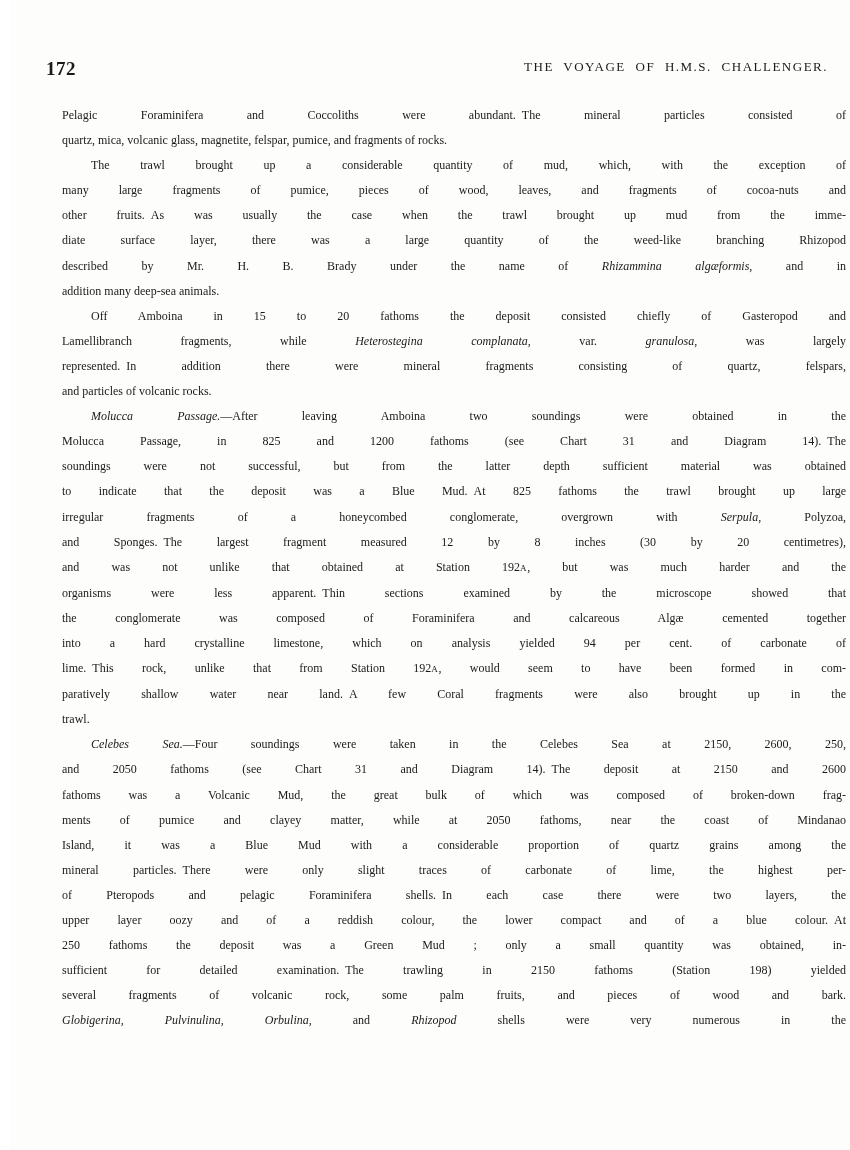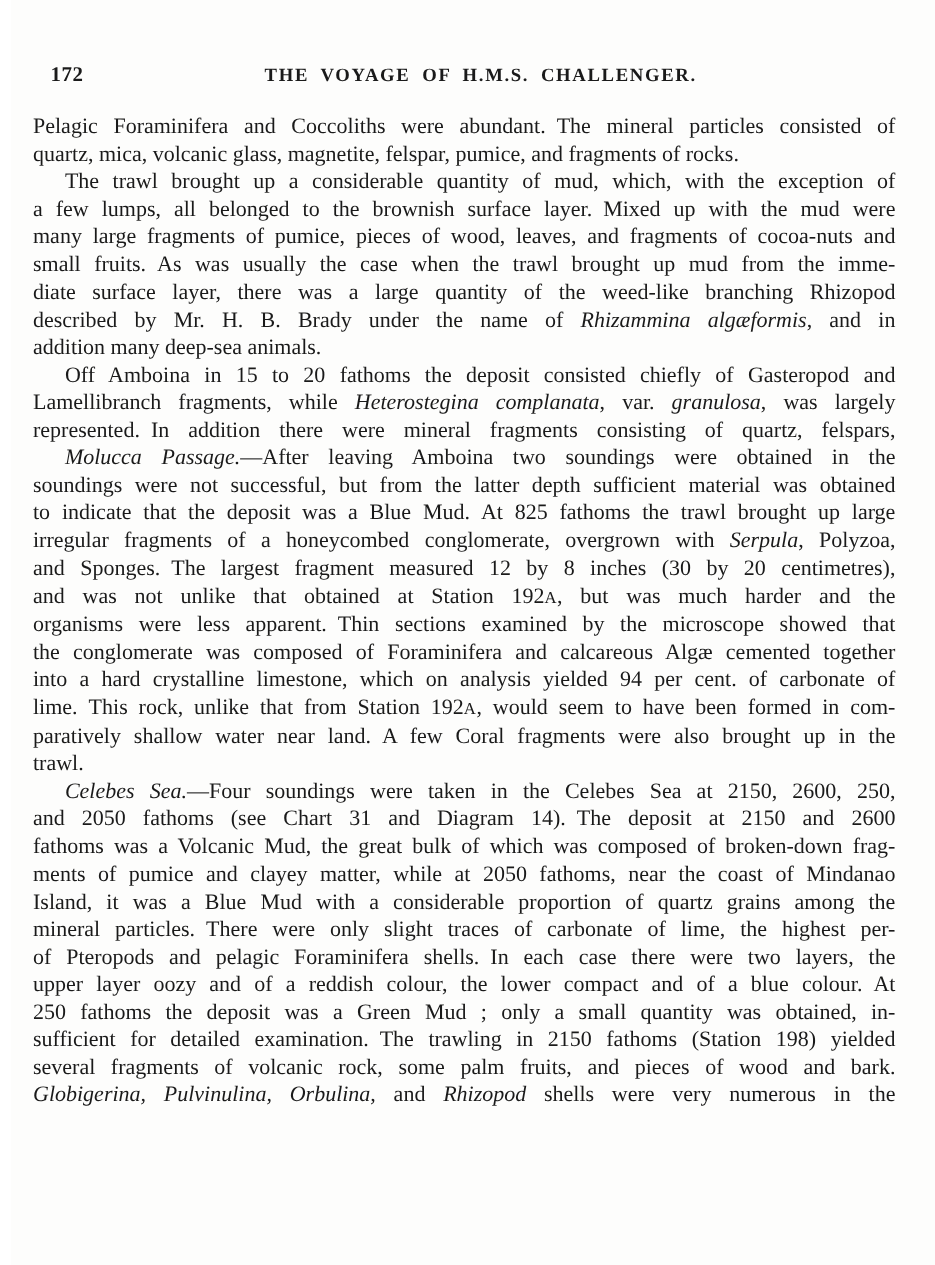--- a/index.html
+++ b/index.html
@@ -30,32 +30,32 @@
     top: 0;
     font-size: 19px;
     font-weight: bold;
     letter-spacing: 0.5px;
   }
   .running-title {
     position: absolute;
     left: 0;
     right: 0;
     top: 1px;
-    text-align: center;
-    font-size: 17px;
-    font-weight: bold;
+    text-align: right;
+    font-size: 13px;
+    font-weight: normal;
     letter-spacing: 1.5px;
     word-spacing: 5px;
   }
   .page-body {
     position: absolute;
     top: 103px;
-    left: 20px;
+    left: 52px;
     width: 784px;
-    font-size: 20px;
+    font-size: 12px;
     line-height: 25.1px;
   }
   .paragraph {
     margin: 0;
   }
   .line {
     text-align: justify;
     text-align-last: justify;
     white-space: normal;
   }
@@ -81,34 +81,35 @@
     <span class="page-number">172</span>
     <span class="running-title">THE VOYAGE OF H.M.S. CHALLENGER.</span>
   </div>
   <div class="page-body">
       <div class="paragraph">
         <div class="line">Pelagic Foraminifera and Coccoliths were abundant. The mineral particles consisted of</div>
         <div class="line short">quartz, mica, volcanic glass, magnetite, felspar, pumice, and fragments of rocks.</div>
       </div>
       <div class="paragraph">
         <div class="line first">The trawl brought up a considerable quantity of mud, which, with the exception of</div>
-        <div class="line">a few lumps, all belonged to the brownish surface layer. Mixed up with the mud were</div>
         <div class="line">many large fragments of pumice, pieces of wood, leaves, and fragments of cocoa-nuts and</div>
-        <div class="line">small fruits. As was usually the case when the trawl brought up mud from the imme-</div>
+        <div class="line">other fruits. As was usually the case when the trawl brought up mud from the imme-</div>
         <div class="line">diate surface layer, there was a large quantity of the weed-like branching Rhizopod</div>
         <div class="line">described by Mr. H. B. Brady under the name of <span class="i">Rhizammina algæformis</span>, and in</div>
         <div class="line short">addition many deep-sea animals.</div>
       </div>
       <div class="paragraph">
         <div class="line first">Off Amboina in 15 to 20 fathoms the deposit consisted chiefly of Gasteropod and</div>
         <div class="line">Lamellibranch fragments, while <span class="i">Heterostegina complanata</span>, var. <span class="i">granulosa</span>, was largely</div>
         <div class="line">represented. In addition there were mineral fragments consisting of quartz, felspars,</div>
+        <div class="line short">and particles of volcanic rocks.</div>
       </div>
       <div class="paragraph">
         <div class="line first"><span class="i">Molucca Passage.</span>—After leaving Amboina two soundings were obtained in the</div>
+        <div class="line">Molucca Passage, in 825 and 1200 fathoms (see Chart 31 and Diagram 14). The</div>
         <div class="line">soundings were not successful, but from the latter depth sufficient material was obtained</div>
         <div class="line">to indicate that the deposit was a Blue Mud. At 825 fathoms the trawl brought up large</div>
         <div class="line">irregular fragments of a honeycombed conglomerate, overgrown with <span class="i">Serpula</span>, Polyzoa,</div>
         <div class="line">and Sponges. The largest fragment measured 12 by 8 inches (30 by 20 centimetres),</div>
         <div class="line">and was not unlike that obtained at Station 192<span class="sc">A</span>, but was much harder and the</div>
         <div class="line">organisms were less apparent. Thin sections examined by the microscope showed that</div>
         <div class="line">the conglomerate was composed of Foraminifera and calcareous Algæ cemented together</div>
         <div class="line">into a hard crystalline limestone, which on analysis yielded 94 per cent. of carbonate of</div>
         <div class="line">lime. This rock, unlike that from Station 192<span class="sc">A</span>, would seem to have been formed in com-</div>
         <div class="line">paratively shallow water near land. A few Coral fragments were also brought up in the</div>

